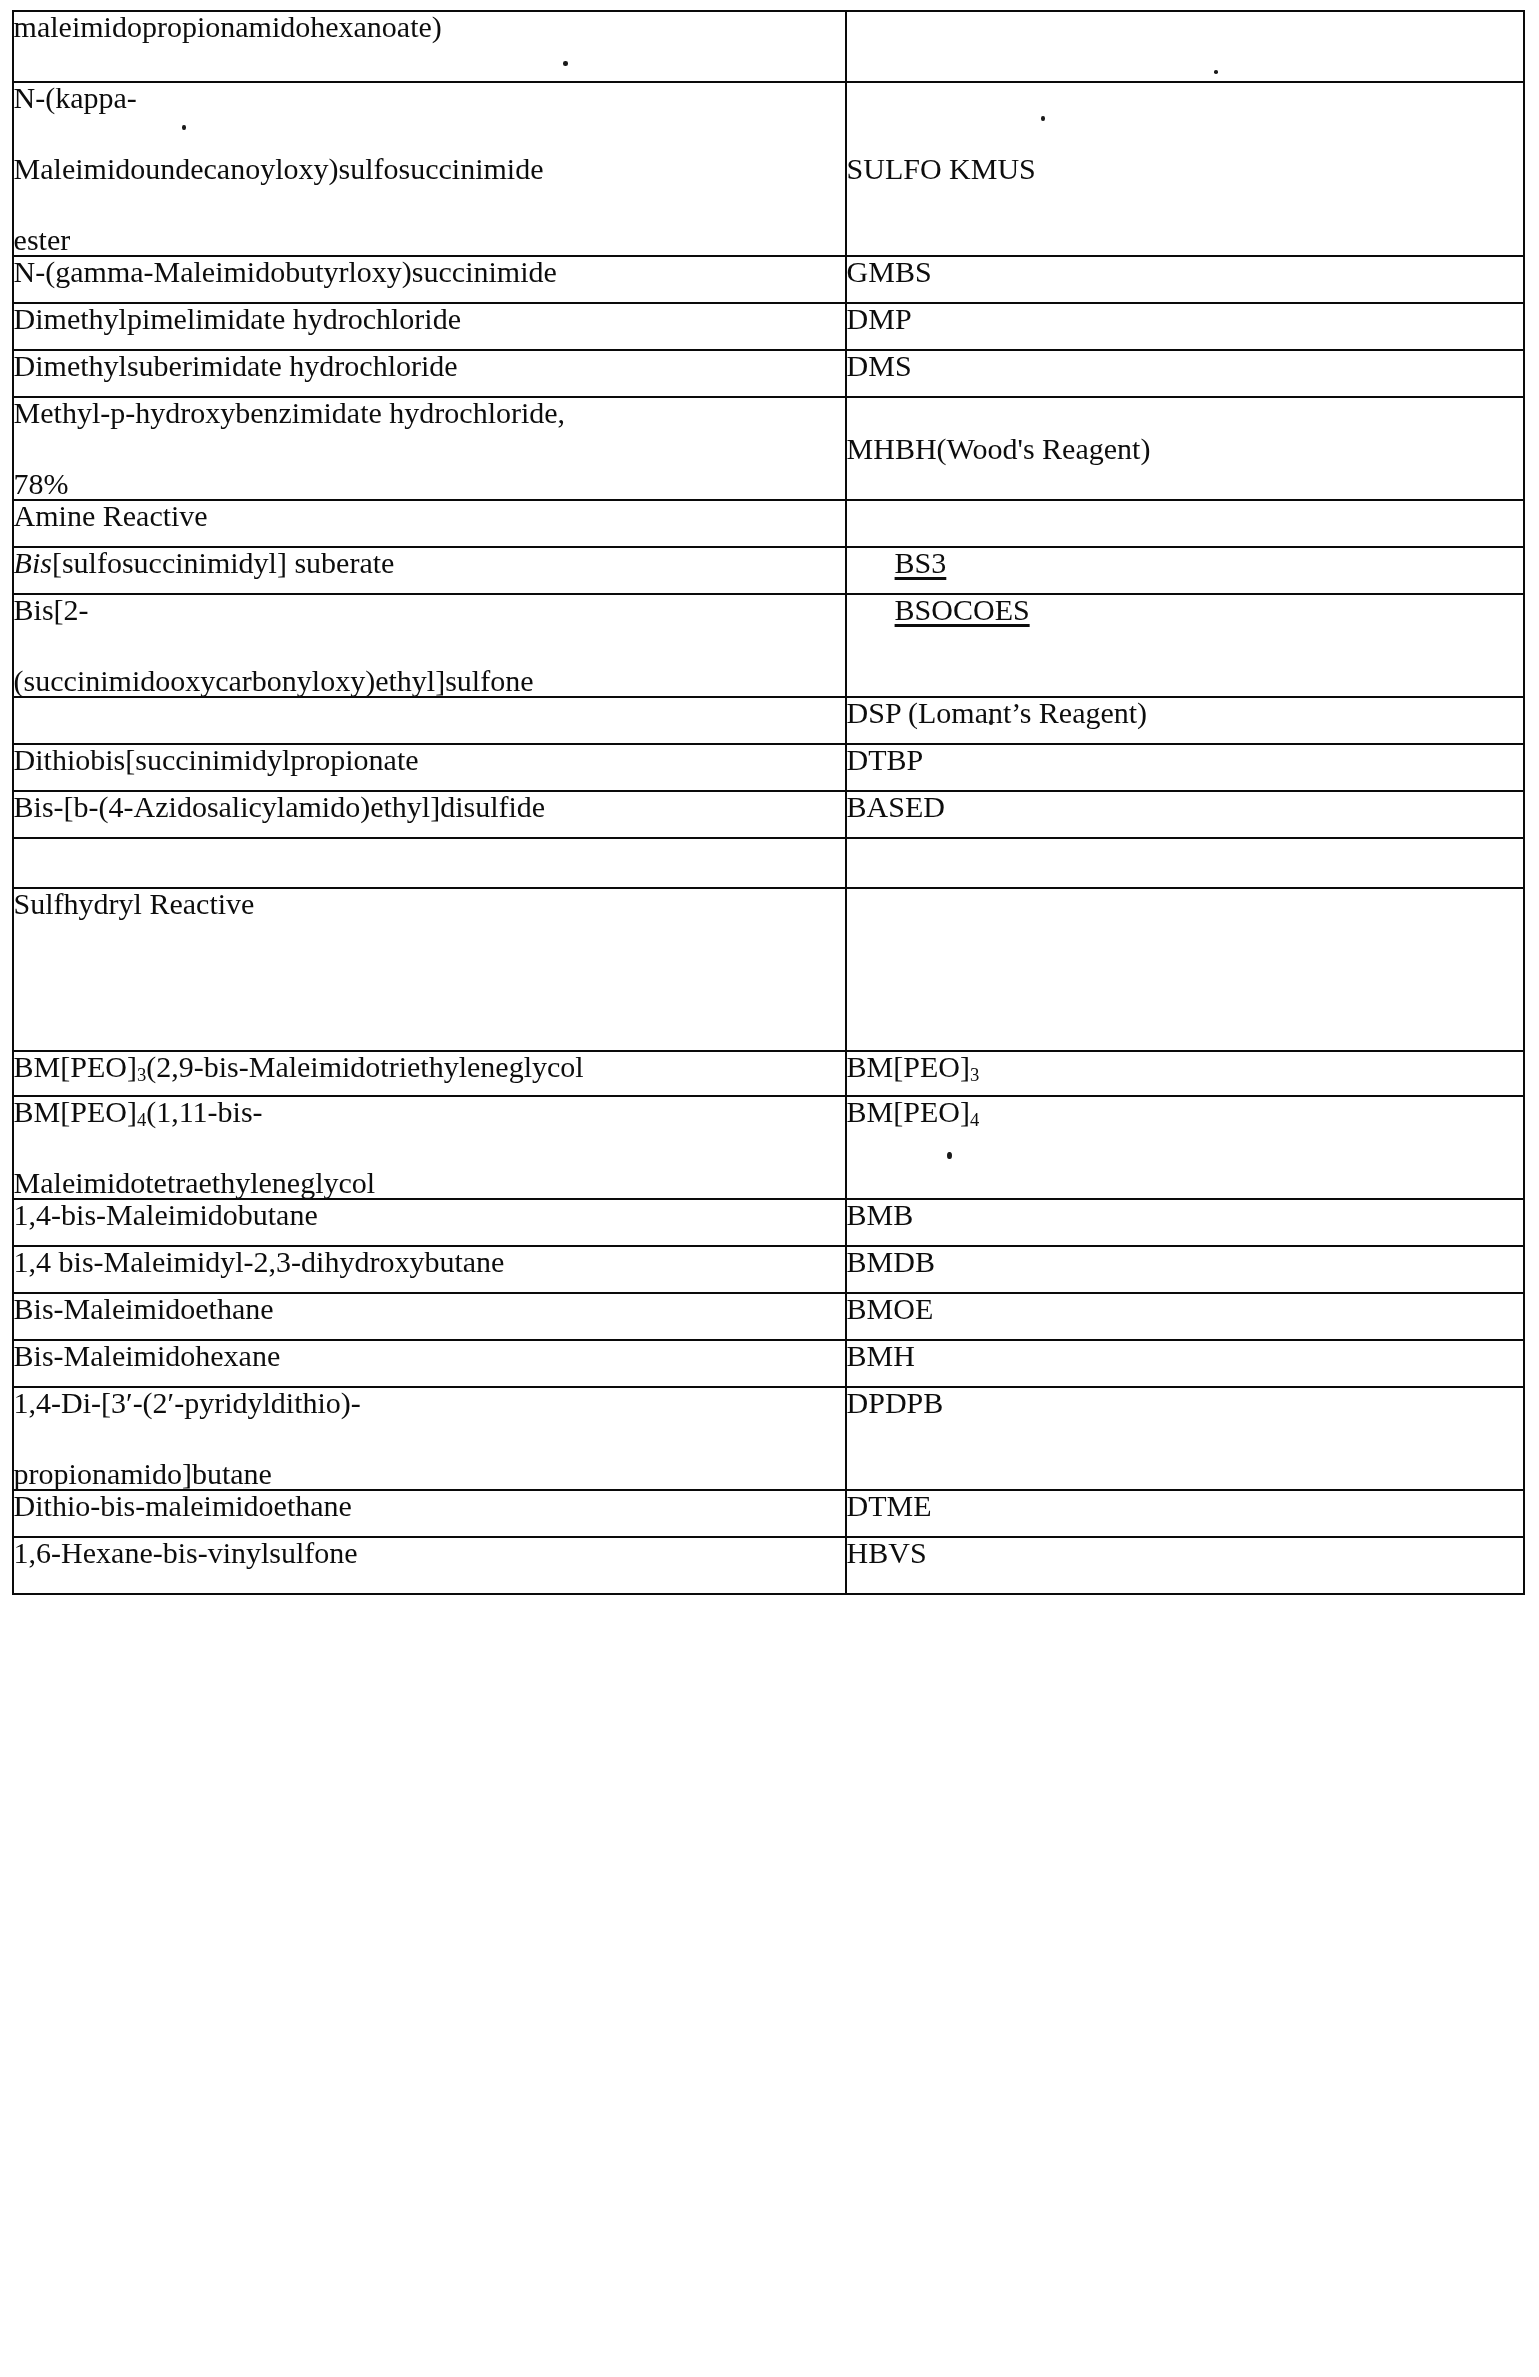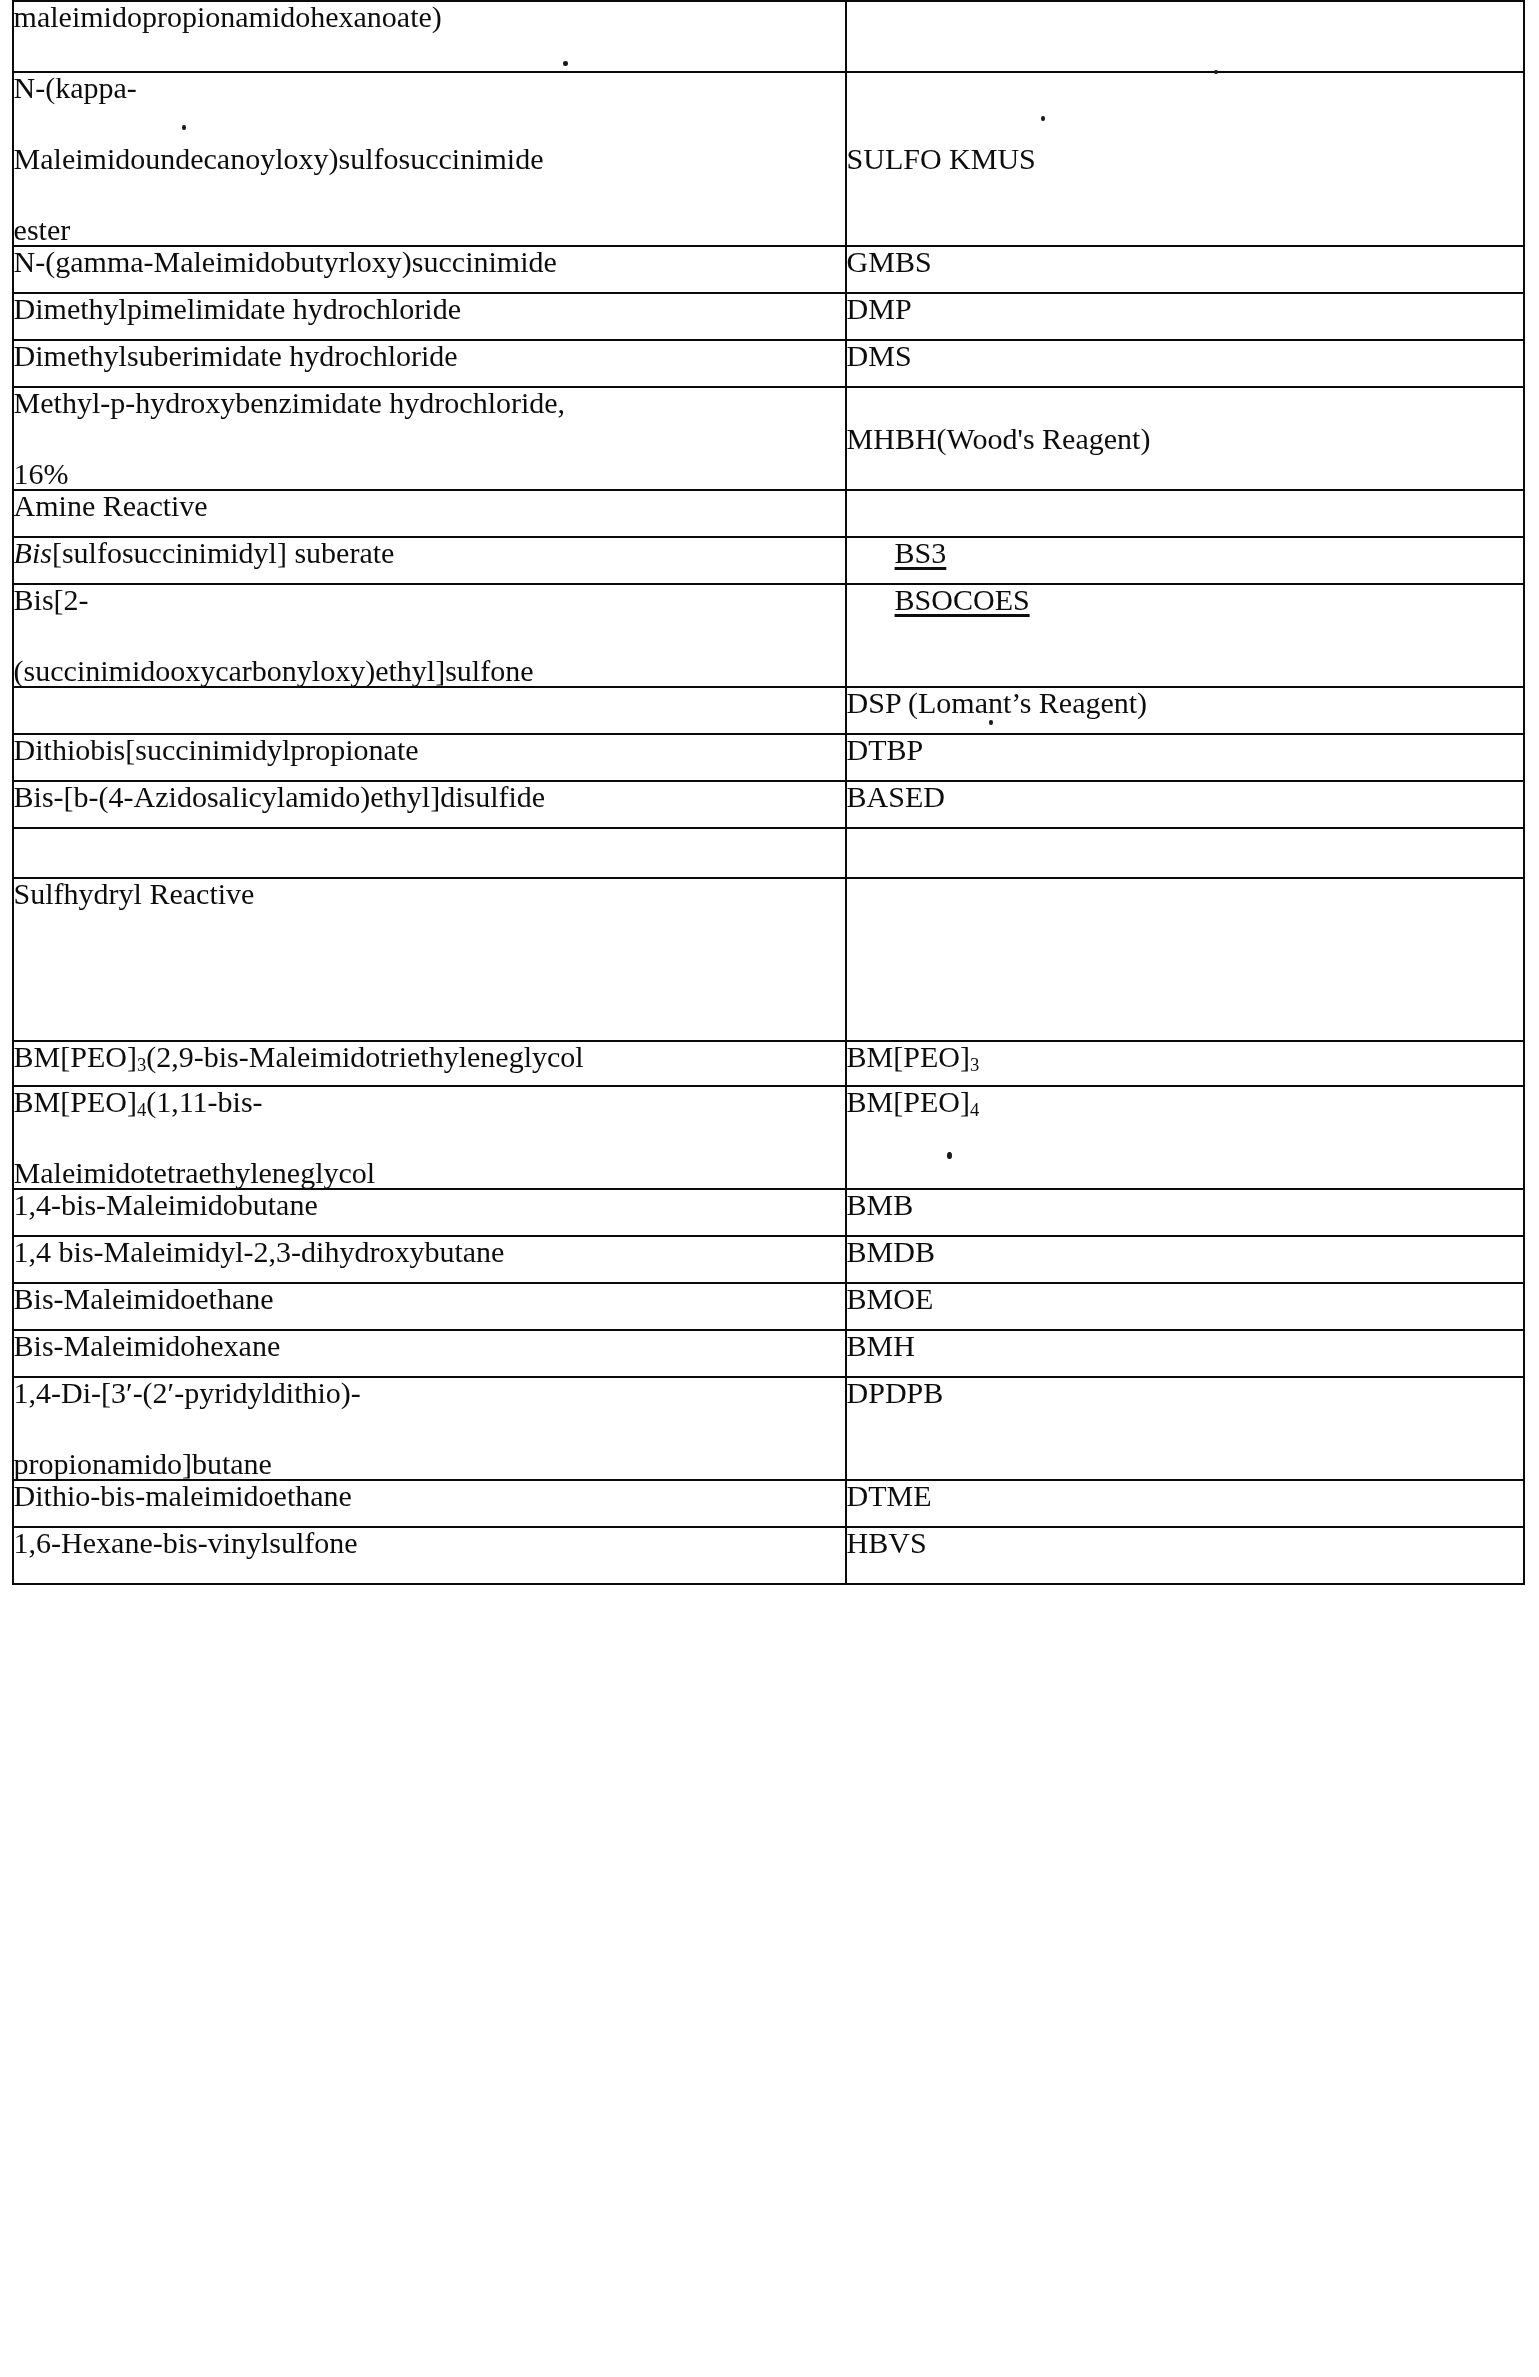--- a/index.html
+++ b/index.html
@@ -18,21 +18,21 @@
   #page {
     position: absolute;
     left: 0; top: 0;
     width: 1540px;
     height: 2377px;
     background: #ffffff;
   }
   table.doc-table {
     position: absolute;
     left: 11.6px;
-    top: 0;
+    top: 10px;
     width: 1510px;
     border-collapse: collapse;
     table-layout: fixed;
     padding-left: 48px;
   }
   table.doc-table td {
     border: 2.3px solid #0a0a0a;
     padding: 0;
     vertical-align: top;
     font-size: 30px;
@@ -122,21 +122,21 @@
         </td>
         <td class="c-abbr">
           <span class="ln">DMS</span>
         </td>
       </tr>
 
       <tr>
         <td class="c-name" style="height:98px">
           <span class="ln">Methyl-p-hydroxybenzimidate hydrochloride,</span>
           <span class="gap-md"></span>
-          <span class="ln">16%</span>
+          <span class="ln">78%</span>
         </td>
         <td class="c-abbr" style="vertical-align:middle">
           <span class="ln">MHBH(Wood's Reagent)</span>
         </td>
       </tr>
 
       <tr>
         <td class="c-name" style="height:45px">
           <span class="ln">Amine Reactive</span>
         </td>

